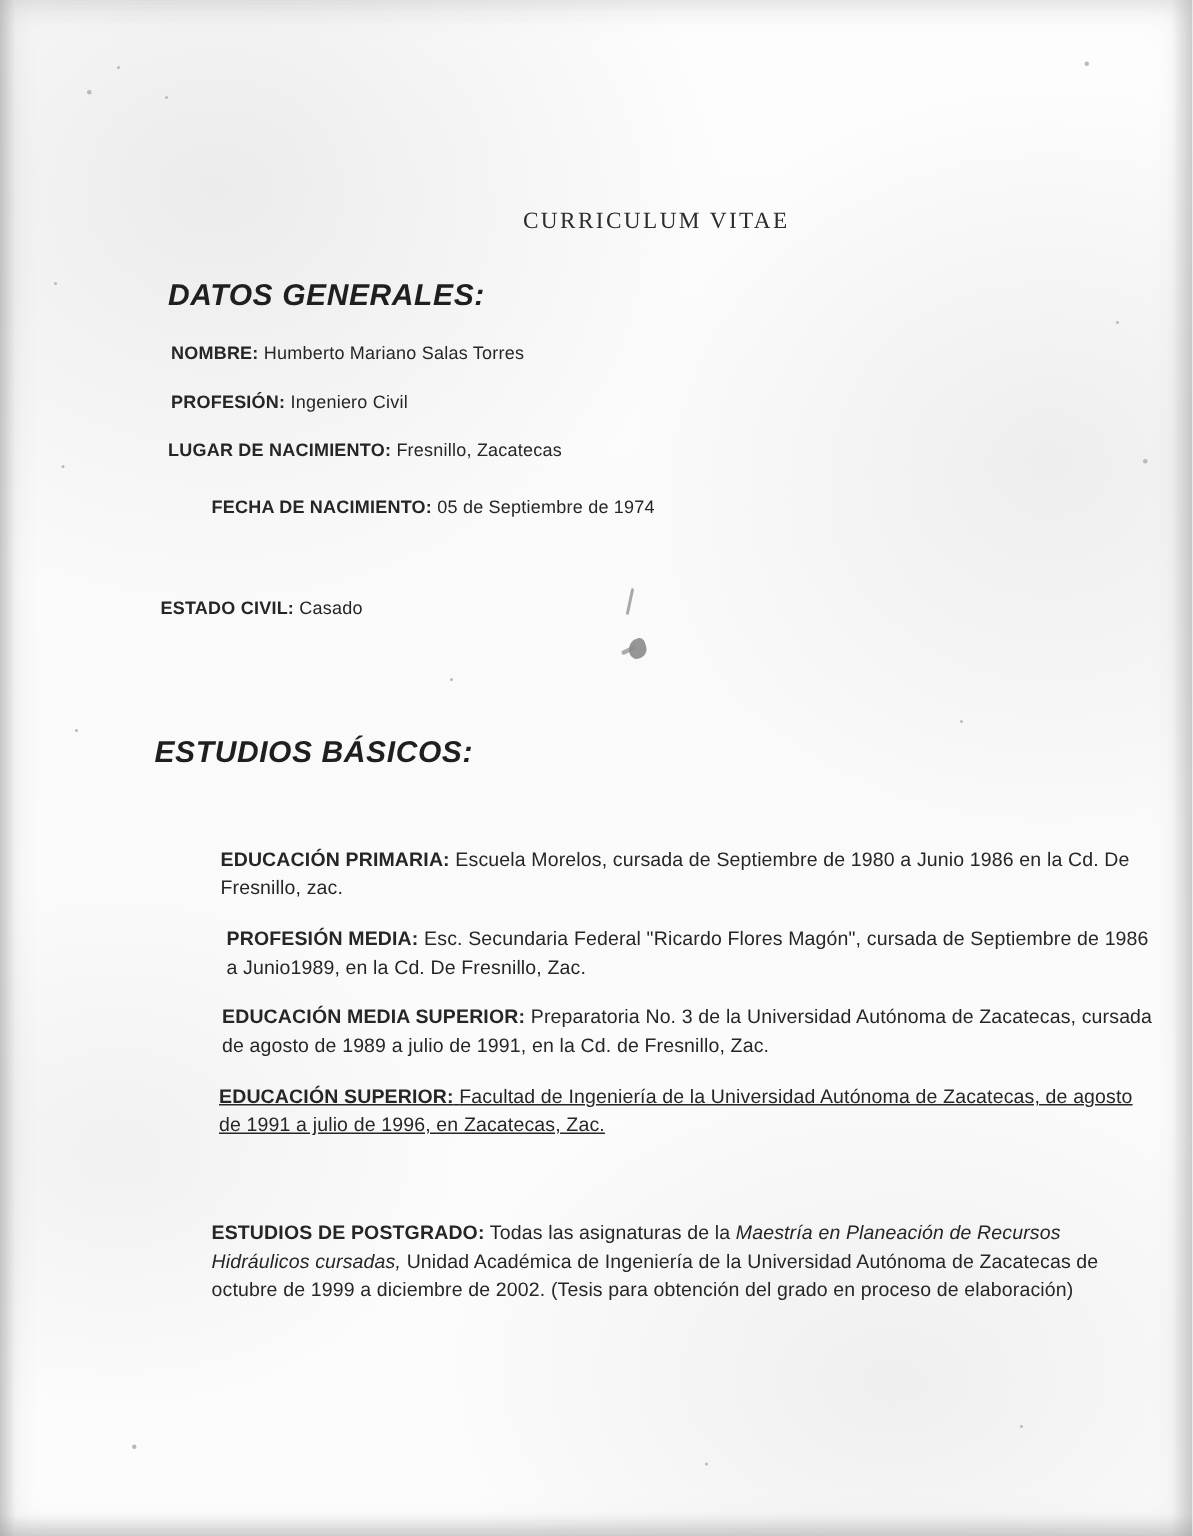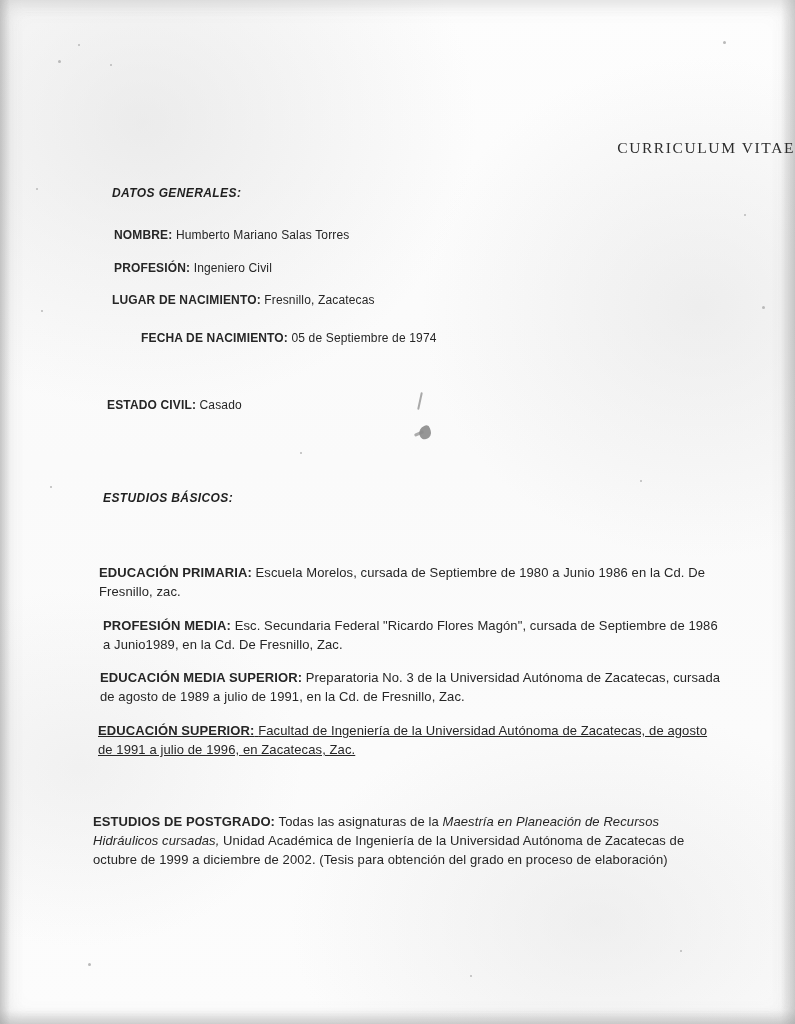--- a/index.html
+++ b/index.html
@@ -69,34 +69,34 @@
     left: 0; top: 0;
     width: 795px;
     height: 1024px;
   }
 
   .doc-title {
     position: absolute;
     top: 139px;
     left: 0;
     width: 795px;
-    text-align: right;
+    text-align: center;
     font-family: "Liberation Serif", serif;
     font-size: 15.5px;
     letter-spacing: 1.6px;
     color: #2d2d2d;
     padding-left: 80px;
     box-sizing: border-box;
   }
 
   .section-head {
     position: absolute;
     font-style: italic;
     font-weight: bold;
-    font-size: 12px;
+    font-size: 20px;
     letter-spacing: 0.4px;
     color: #1f1f1f;
   }
   .sec-datos { left: 112px; top: 186px; }
   .sec-estudios { left: 103px; top: 491px; text-align: right; }
 
   .field {
     position: absolute;
     font-size: 12px;
     line-height: 17px;
@@ -112,20 +112,21 @@
   .f-lugar   { left: 112px; top: 292px; }
   .f-fecha   { left: 109px; top: 330px; padding-left: 32px; }
   .f-estado  { left: 107px; top: 397px; }
 
   .block {
     position: absolute;
     font-size: 13px;
     line-height: 19px;
     color: #262626;
     letter-spacing: 0.1px;
+    margin-left: 48px;
   }
   .block b { font-weight: bold; }
   .block i { font-style: italic; }
 
   .b-primaria  { left: 99px;  top: 563px; width: 625px; }
   .b-media     { left: 103px; top: 616px; width: 615px; }
   .b-mediasup  { left: 100px; top: 668px; width: 628px; }
   .b-superior  { left: 98px;  top: 721px; width: 620px; text-decoration: underline; }
   .b-cedula    { left: 100px; top: 773px; width: 400px; }
   .b-postgrado { left: 93px;  top: 812px; width: 626px; }

